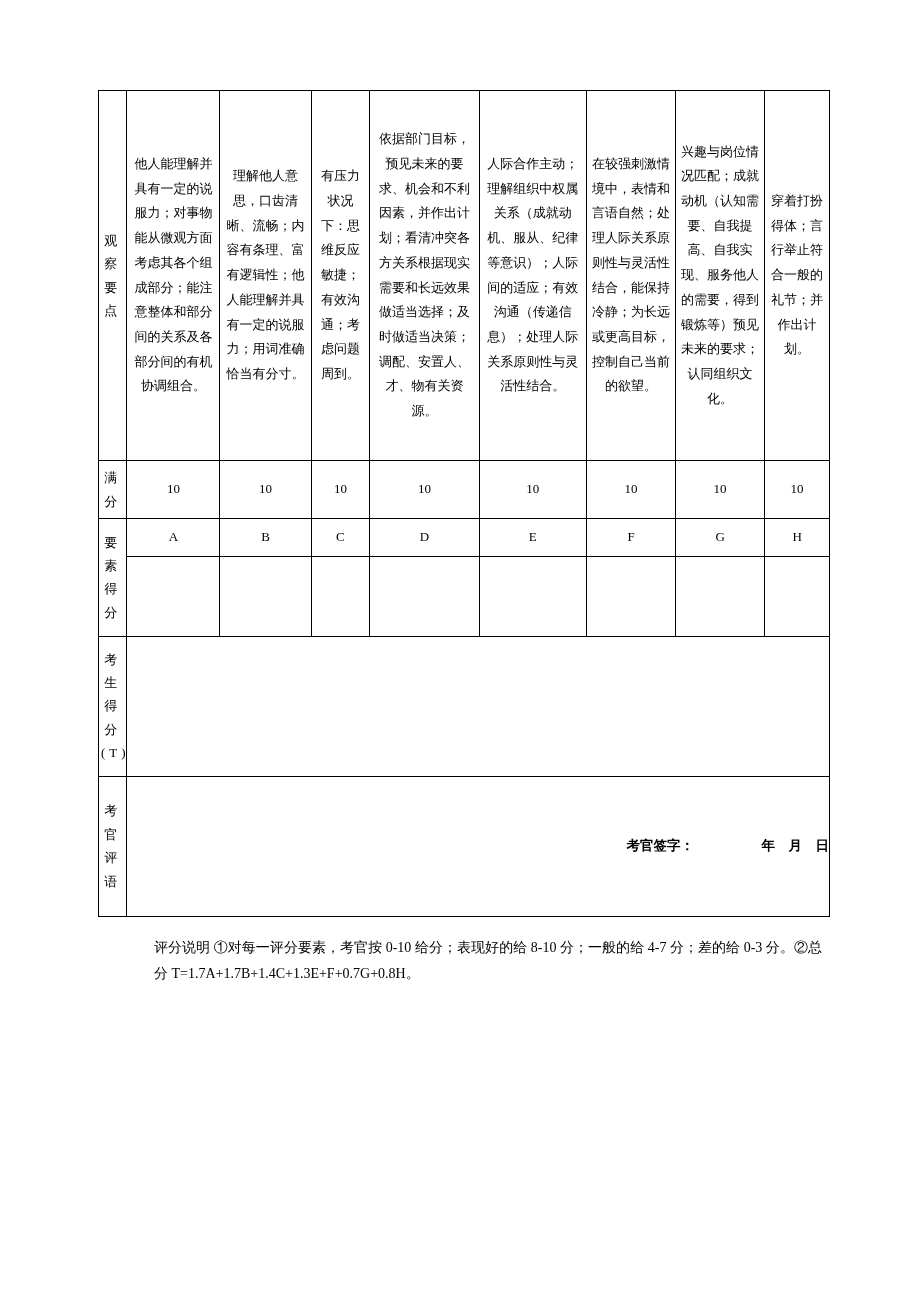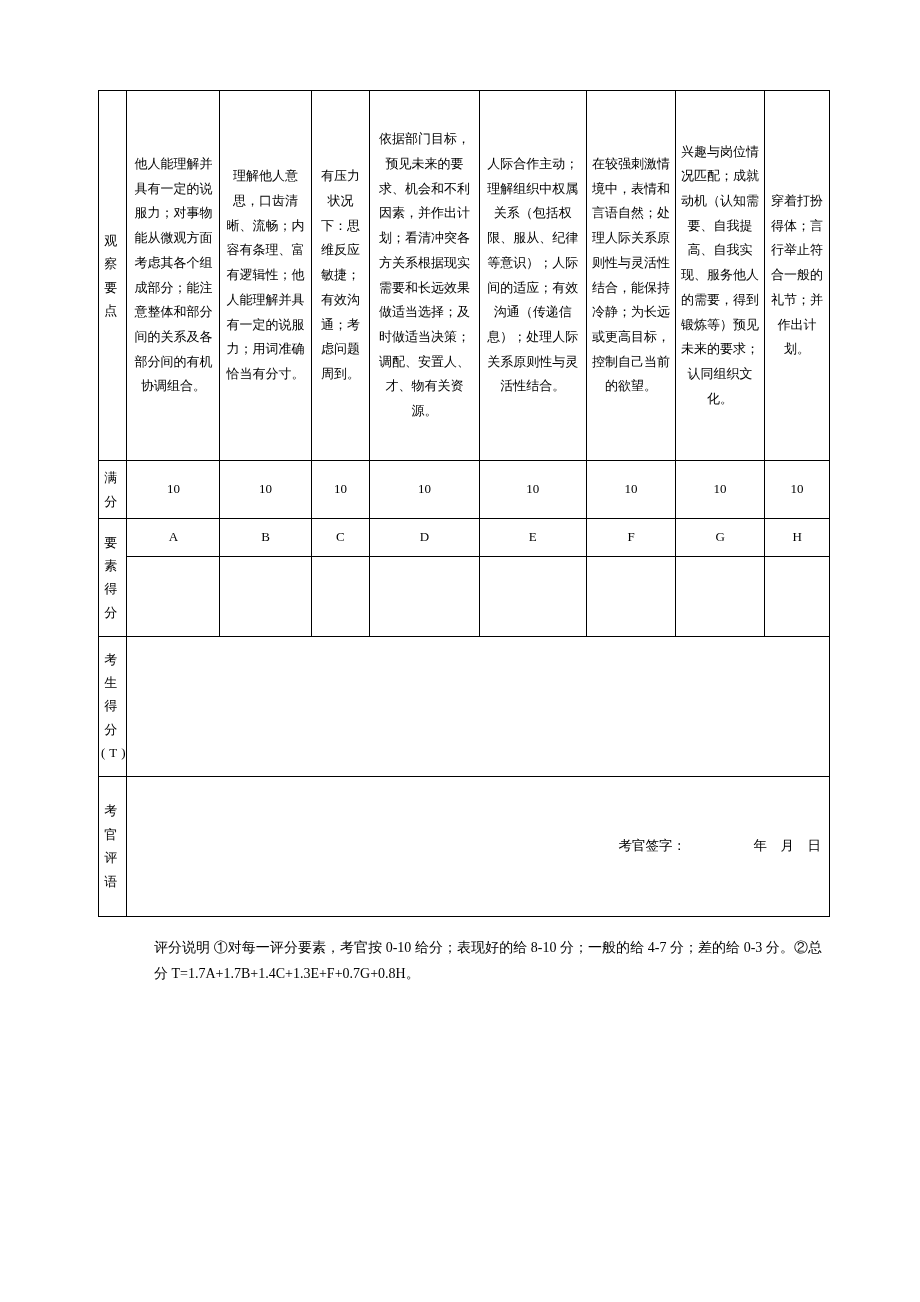--- a/index.html
+++ b/index.html
@@ -36,24 +36,25 @@
     text-orientation: upright;
     letter-spacing: 4px;
   }
   .v-label .stack {
     display: block;
     writing-mode: horizontal-tb;
     line-height: 1.8;
   }
   .signature-cell {
     text-align: right;
-    padding-right: 8px;
+    padding-right: 0;
     height: 140px;
     vertical-align: middle;
     font-size: 13.5px;
+    font-weight: bold;
   }
   .notes {
     padding: 18px 8px 0 56px;
     font-size: 14px;
     line-height: 1.9;
     text-align: justify;
   }
   .obs { height: 370px; }
   .tall-row td { height: 80px; }
 </style>
@@ -75,21 +76,21 @@
 
   <tbody>
       <tr class="obs">
     <td class="v-label">
       <span class="stack">观<br>察<br>要<br>点</span>
     </td>
     <td>他人能理解并具有一定的说服力；对事物能从微观方面考虑其各个组成部分；能注意整体和部分间的关系及各部分间的有机协调组合。</td>
     <td>理解他人意思，口齿清晰、流畅；内容有条理、富有逻辑性；他人能理解并具有一定的说服力；用词准确恰当有分寸。</td>
     <td>有压力状况下：思维反应敏捷；有效沟通；考虑问题周到。</td>
     <td>依据部门目标，预见未来的要求、机会和不利因素，并作出计划；看清冲突各方关系根据现实需要和长远效果做适当选择；及时做适当决策；调配、安置人、才、物有关资源。</td>
-    <td>人际合作主动；理解组织中权属关系（包括权限、服从、纪律等意识）；人际间的适应；有效沟通（传递信息）；处理人际关系原则性与灵活性结合。</td>
+    <td>人际合作主动；理解组织中权属关系（成就动机、服从、纪律等意识）；人际间的适应；有效沟通（传递信息）；处理人际关系原则性与灵活性结合。</td>
     <td>在较强刺激情境中，表情和言语自然；处理人际关系原则性与灵活性结合，能保持冷静；为长远或更高目标，控制自己当前的欲望。</td>
     <td>兴趣与岗位情况匹配；成就动机（认知需要、自我提高、自我实现、服务他人的需要，得到锻炼等）预见未来的要求；认同组织文化。</td>
     <td>穿着打扮得体；言行举止符合一般的礼节；并作出计划。</td>
   </tr>
 
   <tr style="height:58px;">
     <td class="v-label">
       <span class="stack">满<br>分</span>
     </td>
     <td>10</td>

